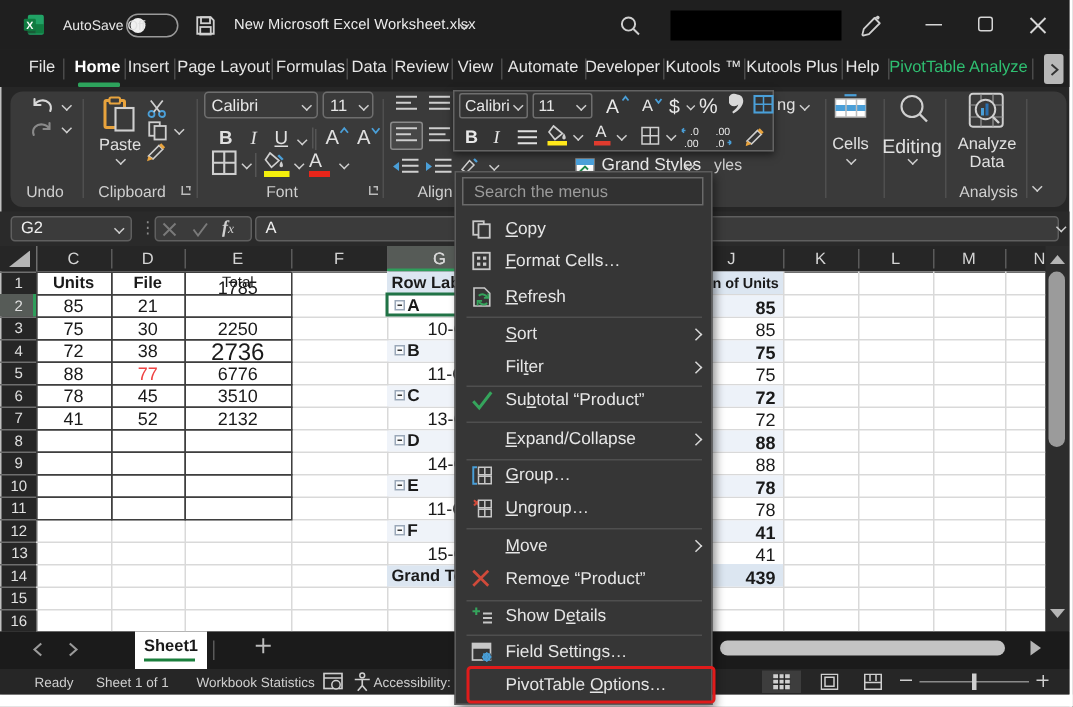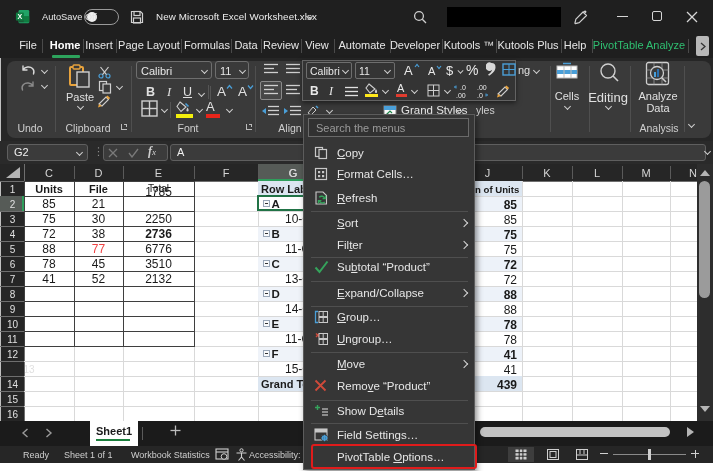--- a/index.html
+++ b/index.html
@@ -276,21 +276,21 @@
 <div class="t" style="left:12.5px;top:288.5px;transform:translateX(-50%);font-size:10px;color:#e0e0e0;">8</div>
 <div class="ab" style="left:0;top:301px;width:24px;height:1px;background:#6f6f6f;"></div>
 <div class="t" style="left:12.5px;top:303.5px;transform:translateX(-50%);font-size:10px;color:#e0e0e0;">9</div>
 <div class="ab" style="left:0;top:316px;width:24px;height:1px;background:#6f6f6f;"></div>
 <div class="t" style="left:12.5px;top:318.5px;transform:translateX(-50%);font-size:10px;color:#e0e0e0;">10</div>
 <div class="ab" style="left:0;top:331px;width:24px;height:1px;background:#6f6f6f;"></div>
 <div class="t" style="left:12.5px;top:333.5px;transform:translateX(-50%);font-size:10px;color:#e0e0e0;">11</div>
 <div class="ab" style="left:0;top:346px;width:24px;height:1px;background:#6f6f6f;"></div>
 <div class="t" style="left:12.5px;top:348.5px;transform:translateX(-50%);font-size:10px;color:#e0e0e0;">12</div>
 <div class="ab" style="left:0;top:361px;width:24px;height:1px;background:#6f6f6f;"></div>
-<div class="t" style="left:29px;top:363.5px;transform:translateX(-50%);font-size:10px;color:#e0e0e0;">13</div>
+<div class="t" style="left:13px;top:363.5px;transform:translateX(-50%);font-size:10px;color:#e0e0e0;">13</div>
 <div class="ab" style="left:0;top:376px;width:24px;height:1px;background:#6f6f6f;"></div>
 <div class="t" style="left:12.5px;top:378.5px;transform:translateX(-50%);font-size:10px;color:#e0e0e0;">14</div>
 <div class="ab" style="left:0;top:391px;width:24px;height:1px;background:#6f6f6f;"></div>
 <div class="t" style="left:12.5px;top:393.5px;transform:translateX(-50%);font-size:10px;color:#e0e0e0;">15</div>
 <div class="ab" style="left:0;top:406px;width:24px;height:1px;background:#6f6f6f;"></div>
 <div class="t" style="left:12.5px;top:408.5px;transform:translateX(-50%);font-size:10px;color:#e0e0e0;">16</div>
 <div class="ab" style="left:0;top:421px;width:24px;height:1px;background:#6f6f6f;"></div>
 <div class="ab" style="left:24px;top:164px;width:1px;height:257px;background:#6f6f6f;"></div>
 <div class="ab" style="left:258px;top:164px;width:52px;height:17px;background:#565b57;border-bottom:2px solid #2e9e5b;"></div>
 <div class="t" style="left:293px;top:167px;transform:translateX(-50%);font-size:11px;color:#e8e8e8;">G</div>
@@ -377,21 +377,21 @@
 <div class="t" style="left:98.5px;top:183px;transform:translateX(-50%);font-size:11px;font-weight:bold;color:#1a1a1a;">File</div>
 <div class="t" style="left:158.5px;top:183px;transform:translateX(-50%);font-size:10px;font-weight:normal;color:#1a1a1a;">Total</div>
 <div class="t" style="left:49.0px;top:197px;transform:translateX(-50%);font-size:12px;font-weight:normal;color:#1a1a1a;">85</div>
 <div class="t" style="left:98.5px;top:197px;transform:translateX(-50%);font-size:12px;font-weight:normal;color:#1a1a1a;">21</div>
 <div class="t" style="left:158.5px;top:185px;transform:translateX(-50%);font-size:12px;font-weight:normal;color:#1a1a1a;">1785</div>
 <div class="t" style="left:49.0px;top:212px;transform:translateX(-50%);font-size:12px;font-weight:normal;color:#1a1a1a;">75</div>
 <div class="t" style="left:98.5px;top:212px;transform:translateX(-50%);font-size:12px;font-weight:normal;color:#1a1a1a;">30</div>
 <div class="t" style="left:158.5px;top:212px;transform:translateX(-50%);font-size:12px;font-weight:normal;color:#1a1a1a;">2250</div>
 <div class="t" style="left:49.0px;top:227px;transform:translateX(-50%);font-size:12px;font-weight:normal;color:#1a1a1a;">72</div>
 <div class="t" style="left:98.5px;top:227px;transform:translateX(-50%);font-size:12px;font-weight:normal;color:#1a1a1a;">38</div>
-<div class="t" style="left:158.5px;top:227px;transform:translateX(-50%);font-size:12px;font-weight:bold;color:#1a1a1a;">2736</div>
+<div class="t" style="left:158.5px;top:227px;transform:translateX(-50%);font-size:16px;font-weight:normal;color:#1a1a1a;">2736</div>
 <div class="t" style="left:49.0px;top:242px;transform:translateX(-50%);font-size:12px;font-weight:normal;color:#1a1a1a;">88</div>
 <div class="t" style="left:98.5px;top:242px;transform:translateX(-50%);font-size:12px;font-weight:normal;color:#ef4444;">77</div>
 <div class="t" style="left:158.5px;top:242px;transform:translateX(-50%);font-size:12px;font-weight:normal;color:#1a1a1a;">6776</div>
 <div class="t" style="left:49.0px;top:257px;transform:translateX(-50%);font-size:12px;font-weight:normal;color:#1a1a1a;">78</div>
 <div class="t" style="left:98.5px;top:257px;transform:translateX(-50%);font-size:12px;font-weight:normal;color:#1a1a1a;">45</div>
 <div class="t" style="left:158.5px;top:257px;transform:translateX(-50%);font-size:12px;font-weight:normal;color:#1a1a1a;">3510</div>
 <div class="t" style="left:49.0px;top:272px;transform:translateX(-50%);font-size:12px;font-weight:normal;color:#1a1a1a;">41</div>
 <div class="t" style="left:98.5px;top:272px;transform:translateX(-50%);font-size:12px;font-weight:normal;color:#1a1a1a;">52</div>
 <div class="t" style="left:158.5px;top:272px;transform:translateX(-50%);font-size:12px;font-weight:normal;color:#1a1a1a;">2132</div>
 <div class="ab" style="left:258px;top:181px;width:52px;height:15px;background:#dce6f1;"></div>

